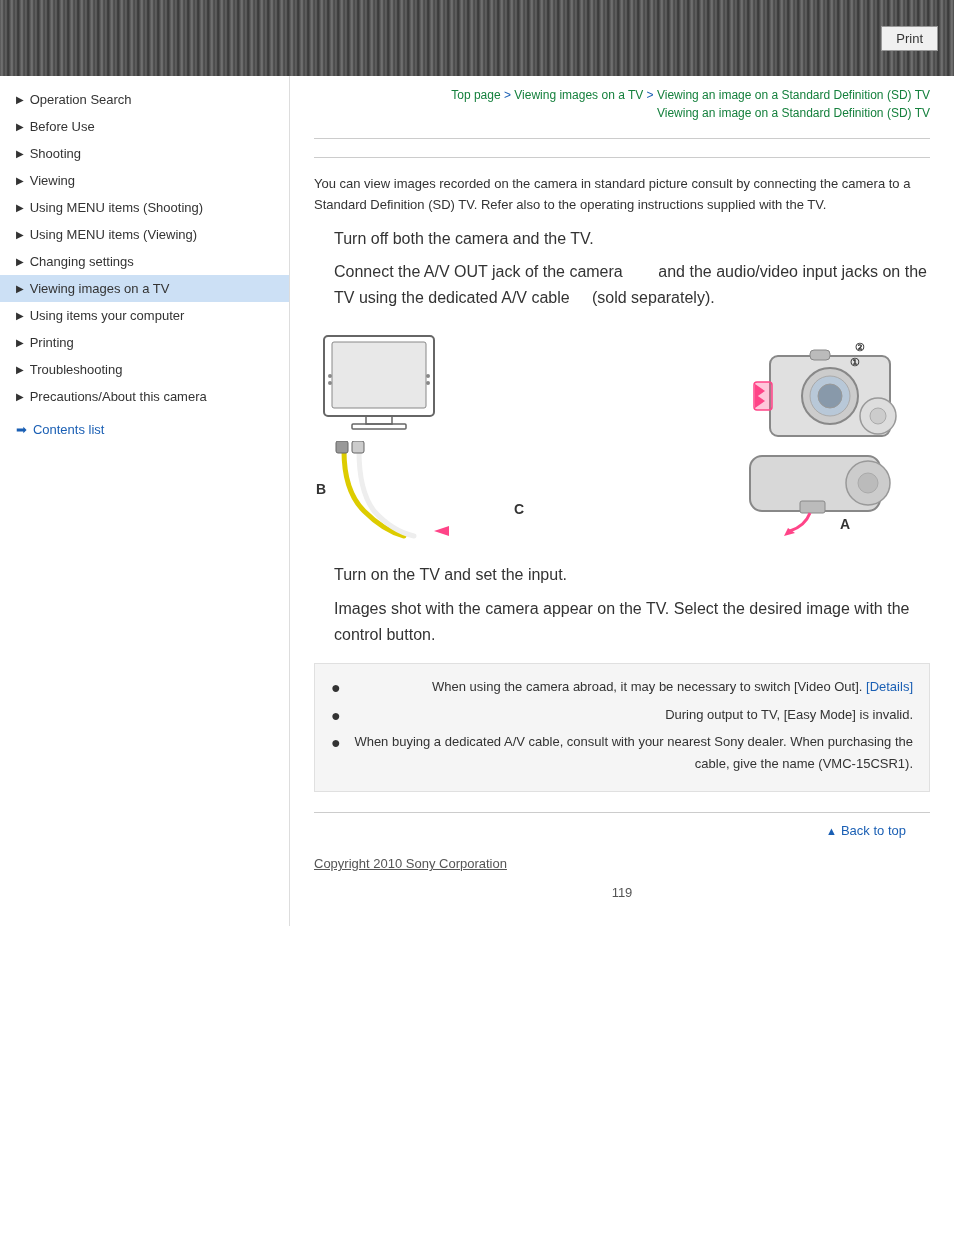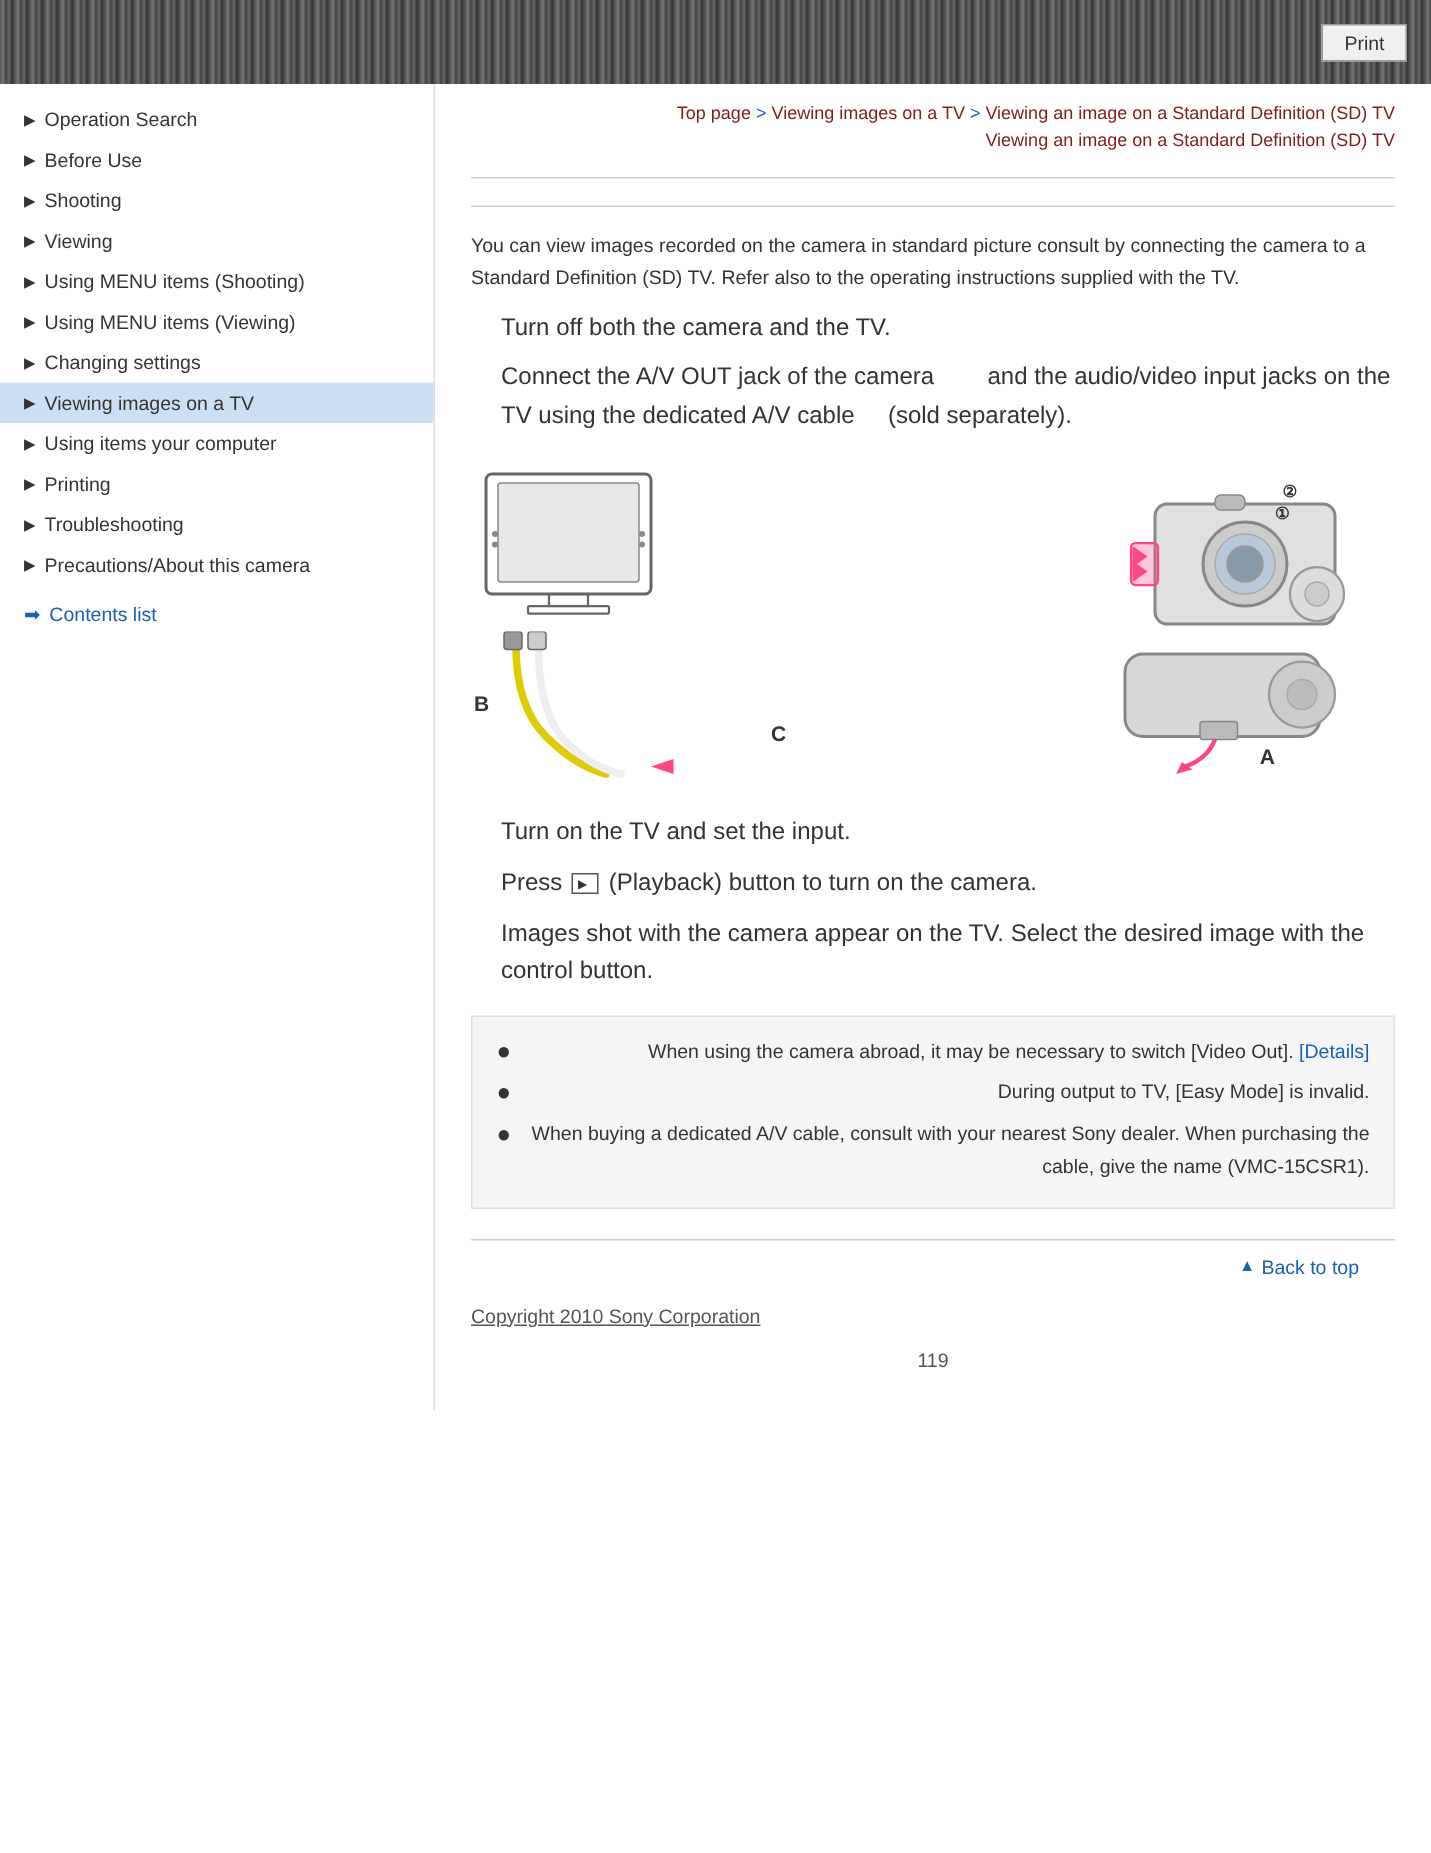--- a/index.html
+++ b/index.html
@@ -8,21 +8,21 @@
       font-size: 13px;
       color: #333;
       background: #fff;
       width: 954px;
       min-height: 1235px;
     }
 
     
     .header-bar {
       width: 100%;
-      height: 56px;
+      height: 76px;
       background: repeating-linear-gradient(
         90deg,
         #555 0px, #777 2px, #444 4px, #666 6px, #333 8px, #555 10px
       );
       position: relative;
       display: flex;
       align-items: center;
       justify-content: flex-end;
       padding-right: 16px;
       padding-left: 18px;
@@ -95,21 +95,21 @@
     
     .breadcrumb {
       font-size: 12px;
       color: #1a5fb4;
       text-align: right;
       margin-bottom: 16px;
       line-height: 1.5;
     }
 
     .breadcrumb a {
-      color: #7f1d1d;
+      color: #15803d;
       text-decoration: none;
     }
 
     
     .page-title-section {
       border-bottom: 1px solid #ccc;
       margin-bottom: 16px;
       padding-bottom: 6px;
     }
 
@@ -387,25 +387,20 @@
         <circle cx="148" cy="37" r="22" fill="#ccc" stroke="#999" stroke-width="1.5"></circle>
         <circle cx="148" cy="37" r="10" fill="#bbb" stroke="#aaa" stroke-width="1"></circle>
 
         <path d="M 90 67 Q 85 80 70 85" fill="none" stroke="#ff4488" stroke-width="3"></path>
         <polygon points="68,82 64,90 75,87" fill="#ff4488"></polygon>
       </svg>
     </div>
 
     <p class="step-text">Turn on the TV and set the input.</p>
 
-    <p class="step-text">
-      <span>Press</span>
-      <span class="playback-icon"></span>
-      <span>(Playback) button to turn on the camera.</span>
-    </p>
 
     <p class="step-text">Images shot with the camera appear on the TV. Select the desired image with the control button.</p>
 
     <div class="notes-box">
       <div class="note-item">
         <span class="bullet">●</span>
         <span class="note-text">
           <span>When using the camera abroad, it may be necessary to switch [Video Out].</span>
           <a class="link-blue">[Details]</a>
         </span>

